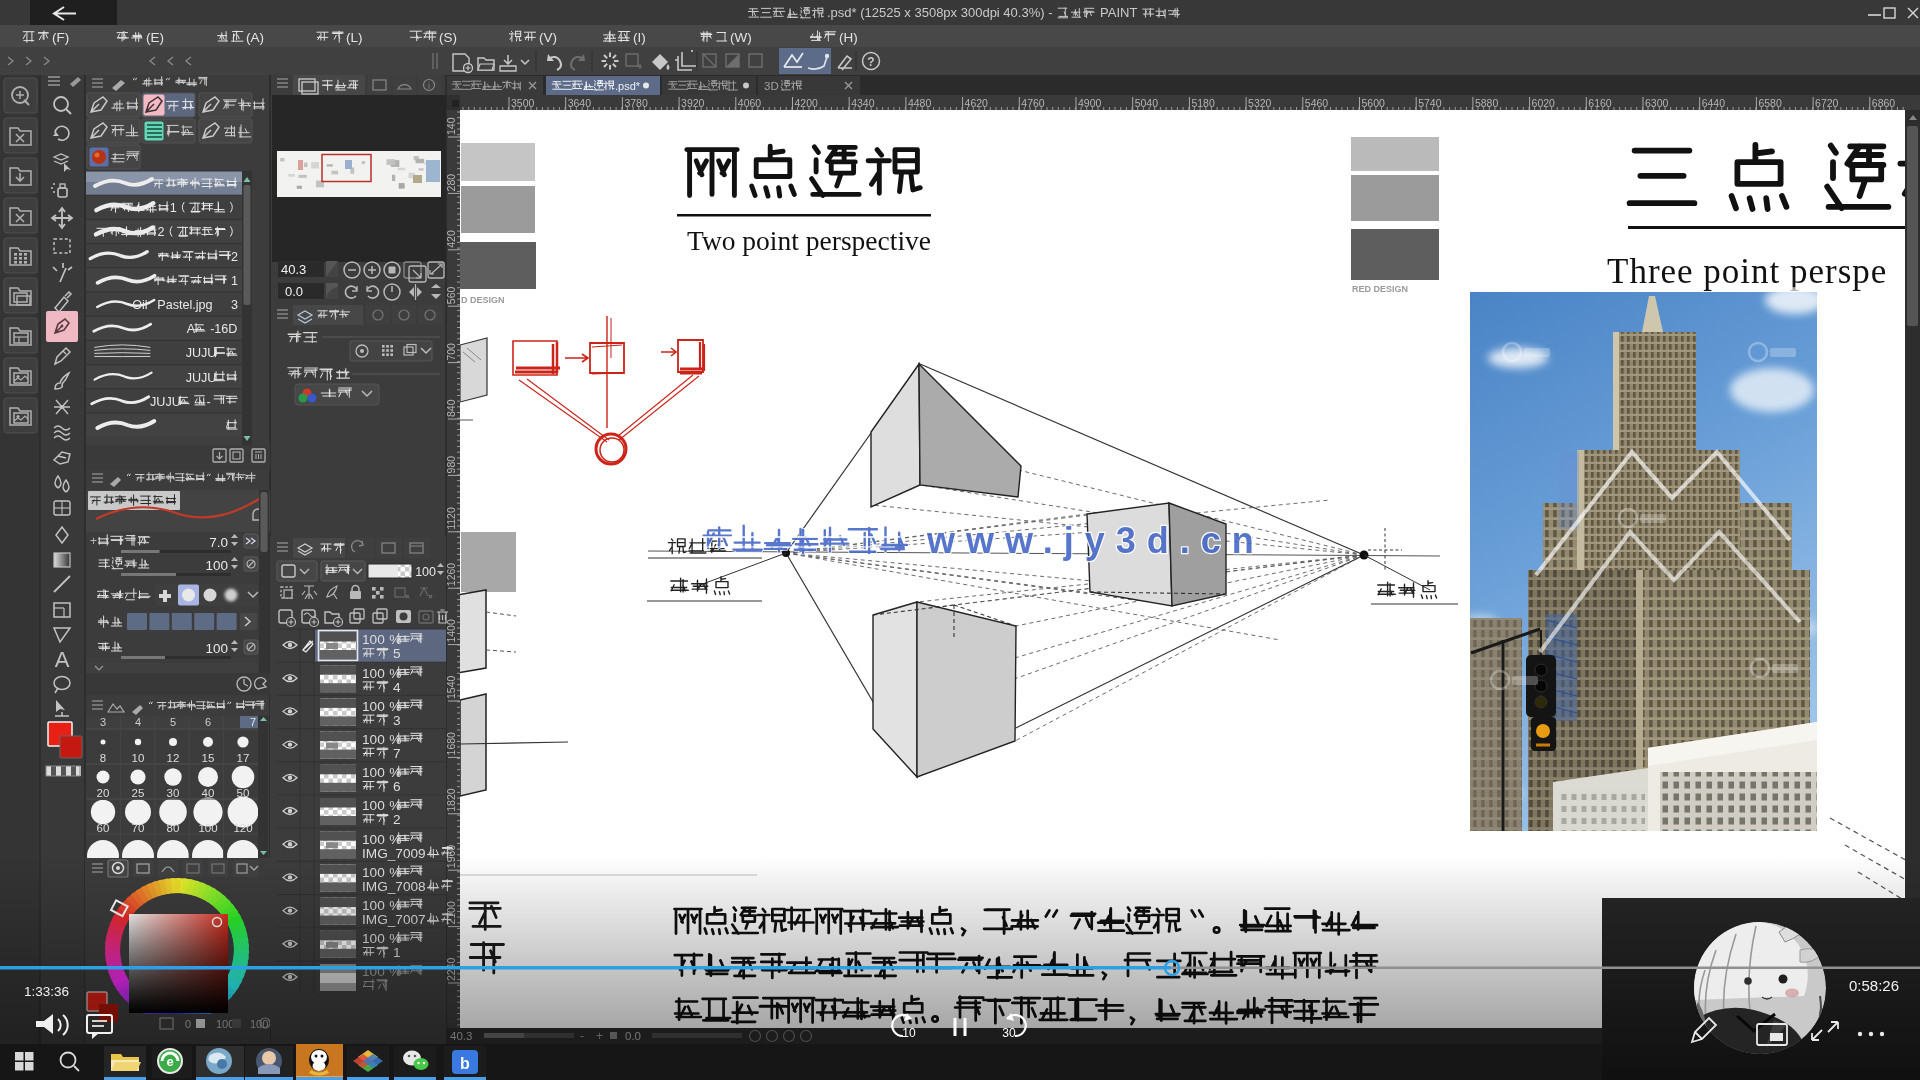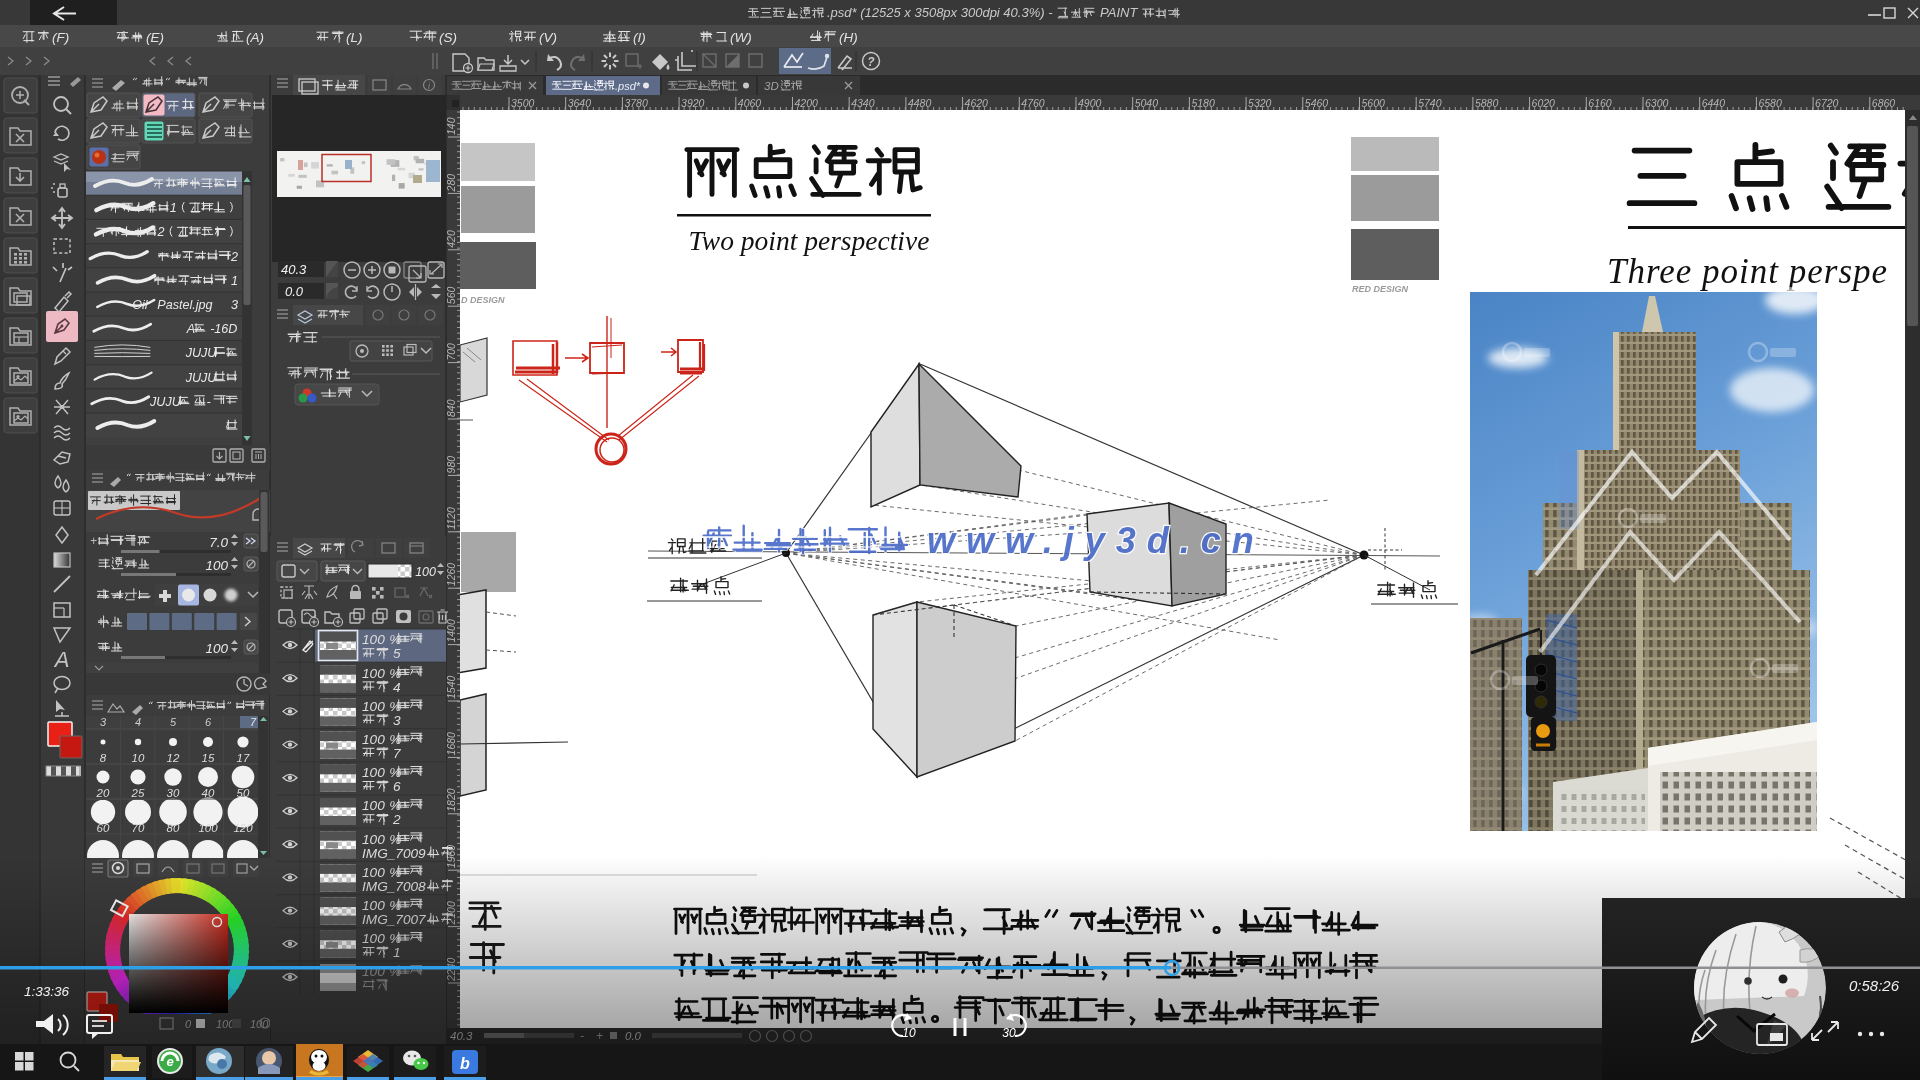--- a/index.html
+++ b/index.html
@@ -1,14 +1,14 @@
 <!DOCTYPE html>
 <html><head><meta charset="utf-8"><style>
 html,body{margin:0;padding:0;background:#222;font-family:"Liberation Sans",sans-serif;}
-#root{position:relative;width:1920px;height:1080px;overflow:hidden;font-style:italic;}
+#root{position:relative;width:1920px;height:1080px;overflow:hidden;}
 </style></head><body>
 <div id="root">
 <svg width="1920" height="1080" viewBox="0 0 1920 1080" shape-rendering="auto">
 <defs>
 <clipPath id="canvasclip">
           <rect x="460" y="110" width="1445" height="918"></rect>
         </clipPath>
 <clipPath id="photoclip">
           <rect x="1470" y="287" width="366" height="544"></rect>
         </clipPath>

